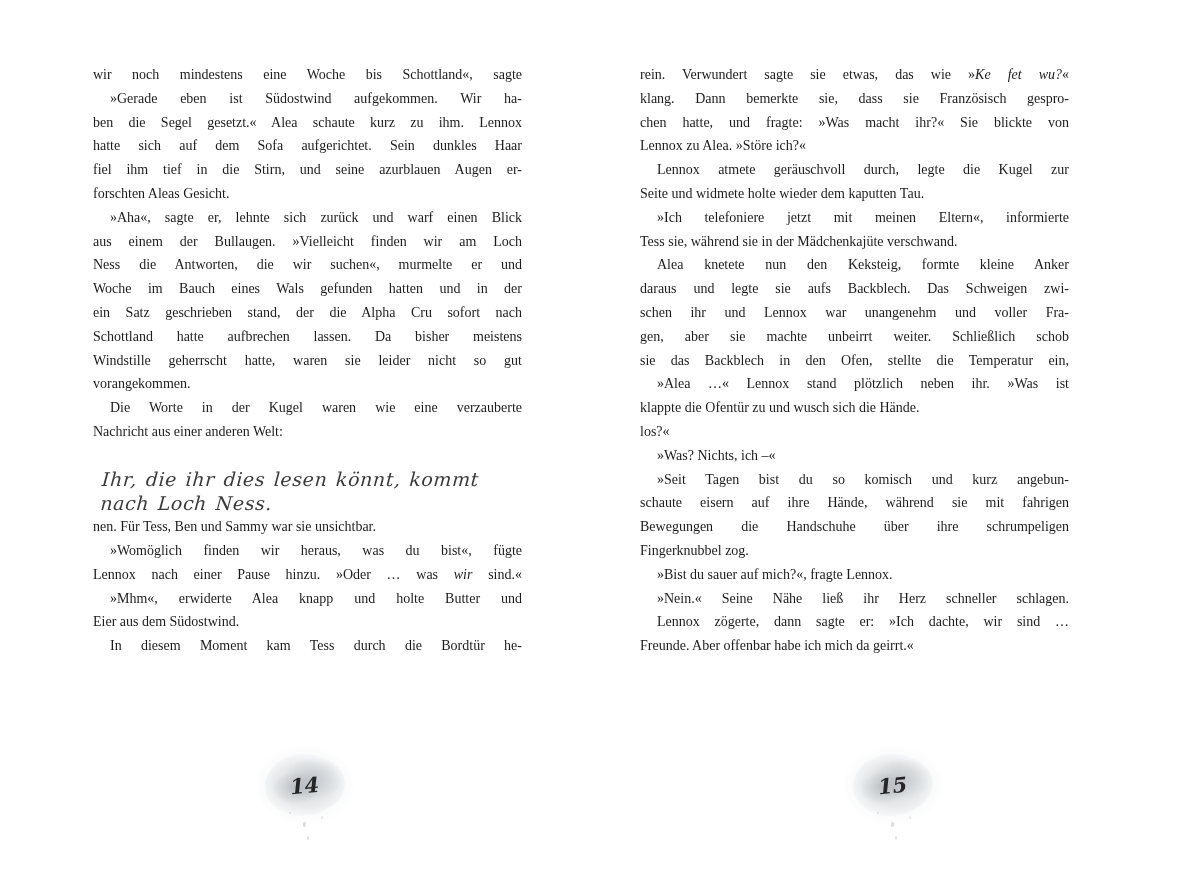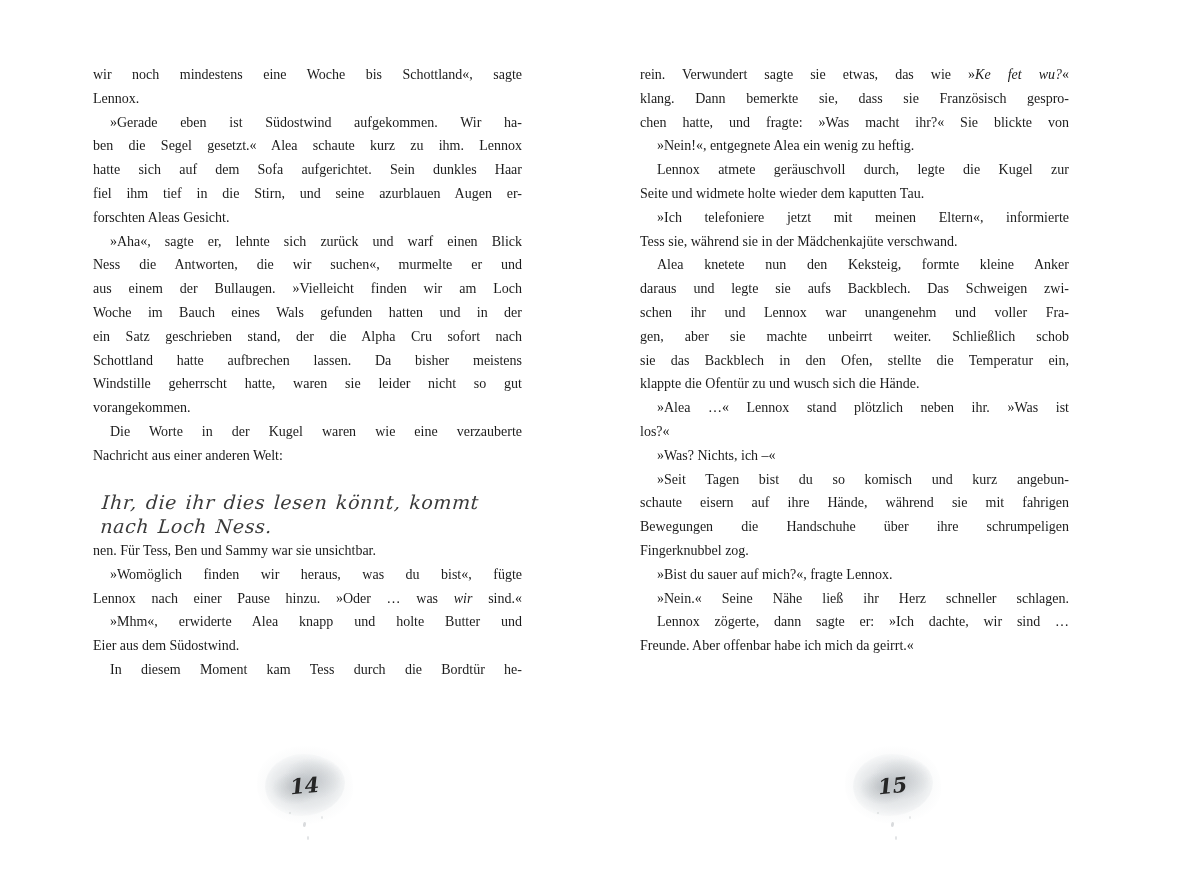--- a/index.html
+++ b/index.html
@@ -91,29 +91,28 @@
   .speck.s4{left:44px;top:86px;width:2px;height:4px;opacity:.45;}
 </style>
 </head>
 <body>
 
 <div id="spread">
 
   <div id="page-left" class="page-col" style="left:93px;">
     <div class="text-block">
         <div class="line just">wir noch mindestens eine Woche bis Schottland«, sagte</div>
-        <div class="line">Lennox.</div>
         <div class="line just ind">»Gerade eben ist Südostwind aufgekommen. Wir ha-</div>
         <div class="line just">ben die Segel gesetzt.« Alea schaute kurz zu ihm. Lennox</div>
         <div class="line just">hatte sich auf dem Sofa aufgerichtet. Sein dunkles Haar</div>
         <div class="line just">fiel ihm tief in die Stirn, und seine azurblauen Augen er-</div>
         <div class="line">forschten Aleas Gesicht.</div>
         <div class="line just ind">»Aha«, sagte er, lehnte sich zurück und warf einen Blick</div>
+        <div class="line just">aus einem der Bullaugen. »Vielleicht finden wir am Loch</div>
         <div class="line just">Ness die Antworten, die wir suchen«, murmelte er und</div>
-        <div class="line just">aus einem der Bullaugen. »Vielleicht finden wir am Loch</div>
         <div class="line just">Woche im Bauch eines Wals gefunden hatten und in der</div>
         <div class="line just">ein Satz geschrieben stand, der die Alpha Cru sofort nach</div>
         <div class="line just">Schottland hatte aufbrechen lassen. Da bisher meistens</div>
         <div class="line just">Windstille geherrscht hatte, waren sie leider nicht so gut</div>
         <div class="line">vorangekommen.</div>
         <div class="line just ind">Die Worte in der Kugel waren wie eine verzauberte</div>
         <div class="line">Nachricht aus einer anderen Welt:</div>
         <div class="line blank">&nbsp;</div>
         <div class="line script">Ihr, die ihr dies lesen könnt, kommt nach Loch Ness.</div>
         <div class="line blank">&nbsp;</div>
@@ -124,32 +123,32 @@
         <div class="line">Eier aus dem Südostwind.</div>
         <div class="line just ind">In diesem Moment kam Tess durch die Bordtür he-</div>
       </div>
   </div>
 
   <div id="page-right" class="page-col" style="left:640px;">
     <div class="text-block">
         <div class="line just">rein. Verwundert sagte sie etwas, das wie »<i>Ke fet wu?</i>«</div>
         <div class="line just">klang. Dann bemerkte sie, dass sie Französisch gespro-</div>
         <div class="line just">chen hatte, und fragte: »Was macht ihr?« Sie blickte von</div>
-        <div class="line ind">»Nein!«, entgegnete Alea ein wenig zu heftig.</div>
+        <div class="line">Lennox zu Alea. »Störe ich?«</div>
         <div class="line just ind">Lennox atmete geräuschvoll durch, legte die Kugel zur</div>
         <div class="line">Seite und widmete holte wieder dem kaputten Tau.</div>
         <div class="line just ind">»Ich telefoniere jetzt mit meinen Eltern«, informierte</div>
         <div class="line">Tess sie, während sie in der Mädchenkajüte verschwand.</div>
         <div class="line just ind">Alea knetete nun den Keksteig, formte kleine Anker</div>
         <div class="line just">daraus und legte sie aufs Backblech. Das Schweigen zwi-</div>
         <div class="line just">schen ihr und Lennox war unangenehm und voller Fra-</div>
         <div class="line just">gen, aber sie machte unbeirrt weiter. Schließlich schob</div>
         <div class="line just">sie das Backblech in den Ofen, stellte die Temperatur ein,</div>
+        <div class="line just ind">»Alea …« Lennox stand plötzlich neben ihr. »Was ist</div>
         <div class="line">klappte die Ofentür zu und wusch sich die Hände.</div>
-        <div class="line just ind">»Alea …« Lennox stand plötzlich neben ihr. »Was ist</div>
         <div class="line">los?«</div>
         <div class="line ind">»Was? Nichts, ich –«</div>
         <div class="line just ind">»Seit Tagen bist du so komisch und kurz angebun-</div>
         <div class="line just">schaute eisern auf ihre Hände, während sie mit fahrigen</div>
         <div class="line just">Bewegungen die Handschuhe über ihre schrumpeligen</div>
         <div class="line">Fingerknubbel zog.</div>
         <div class="line ind">»Bist du sauer auf mich?«, fragte Lennox.</div>
         <div class="line just ind">»Nein.« Seine Nähe ließ ihr Herz schneller schlagen.</div>
         <div class="line just ind">Lennox zögerte, dann sagte er: »Ich dachte, wir sind …</div>
         <div class="line">Freunde. Aber offenbar habe ich mich da geirrt.«</div>

